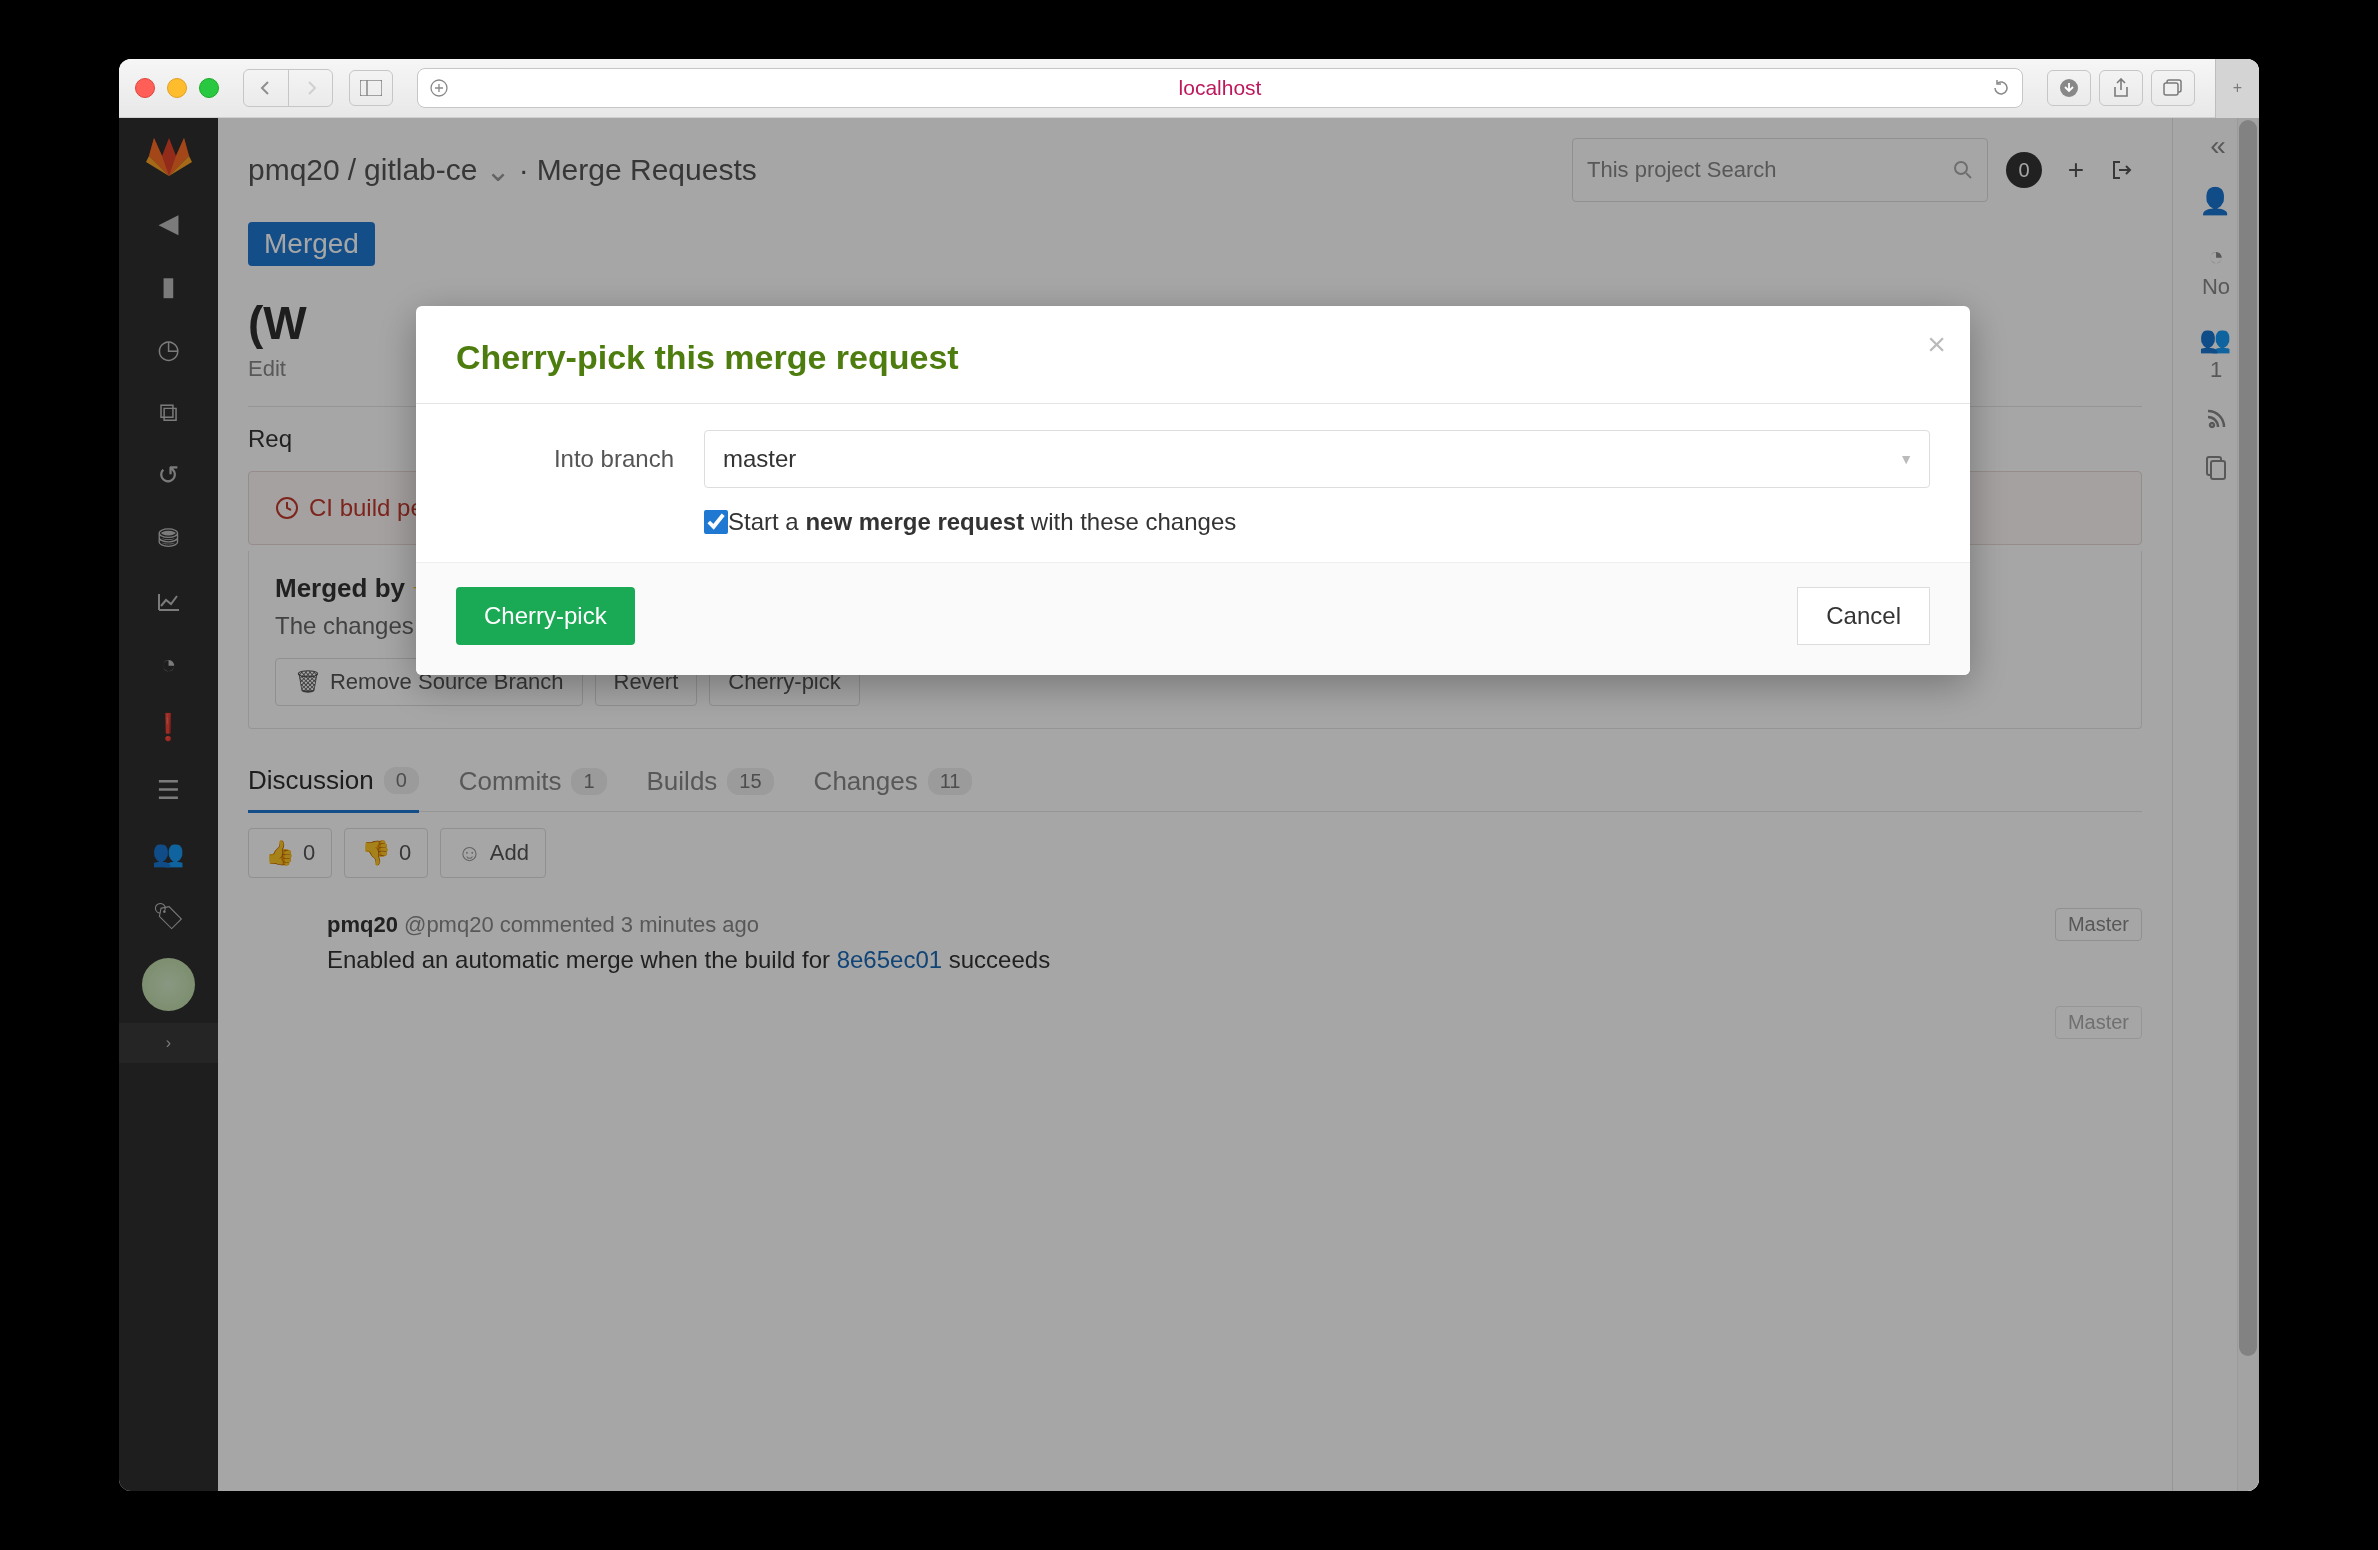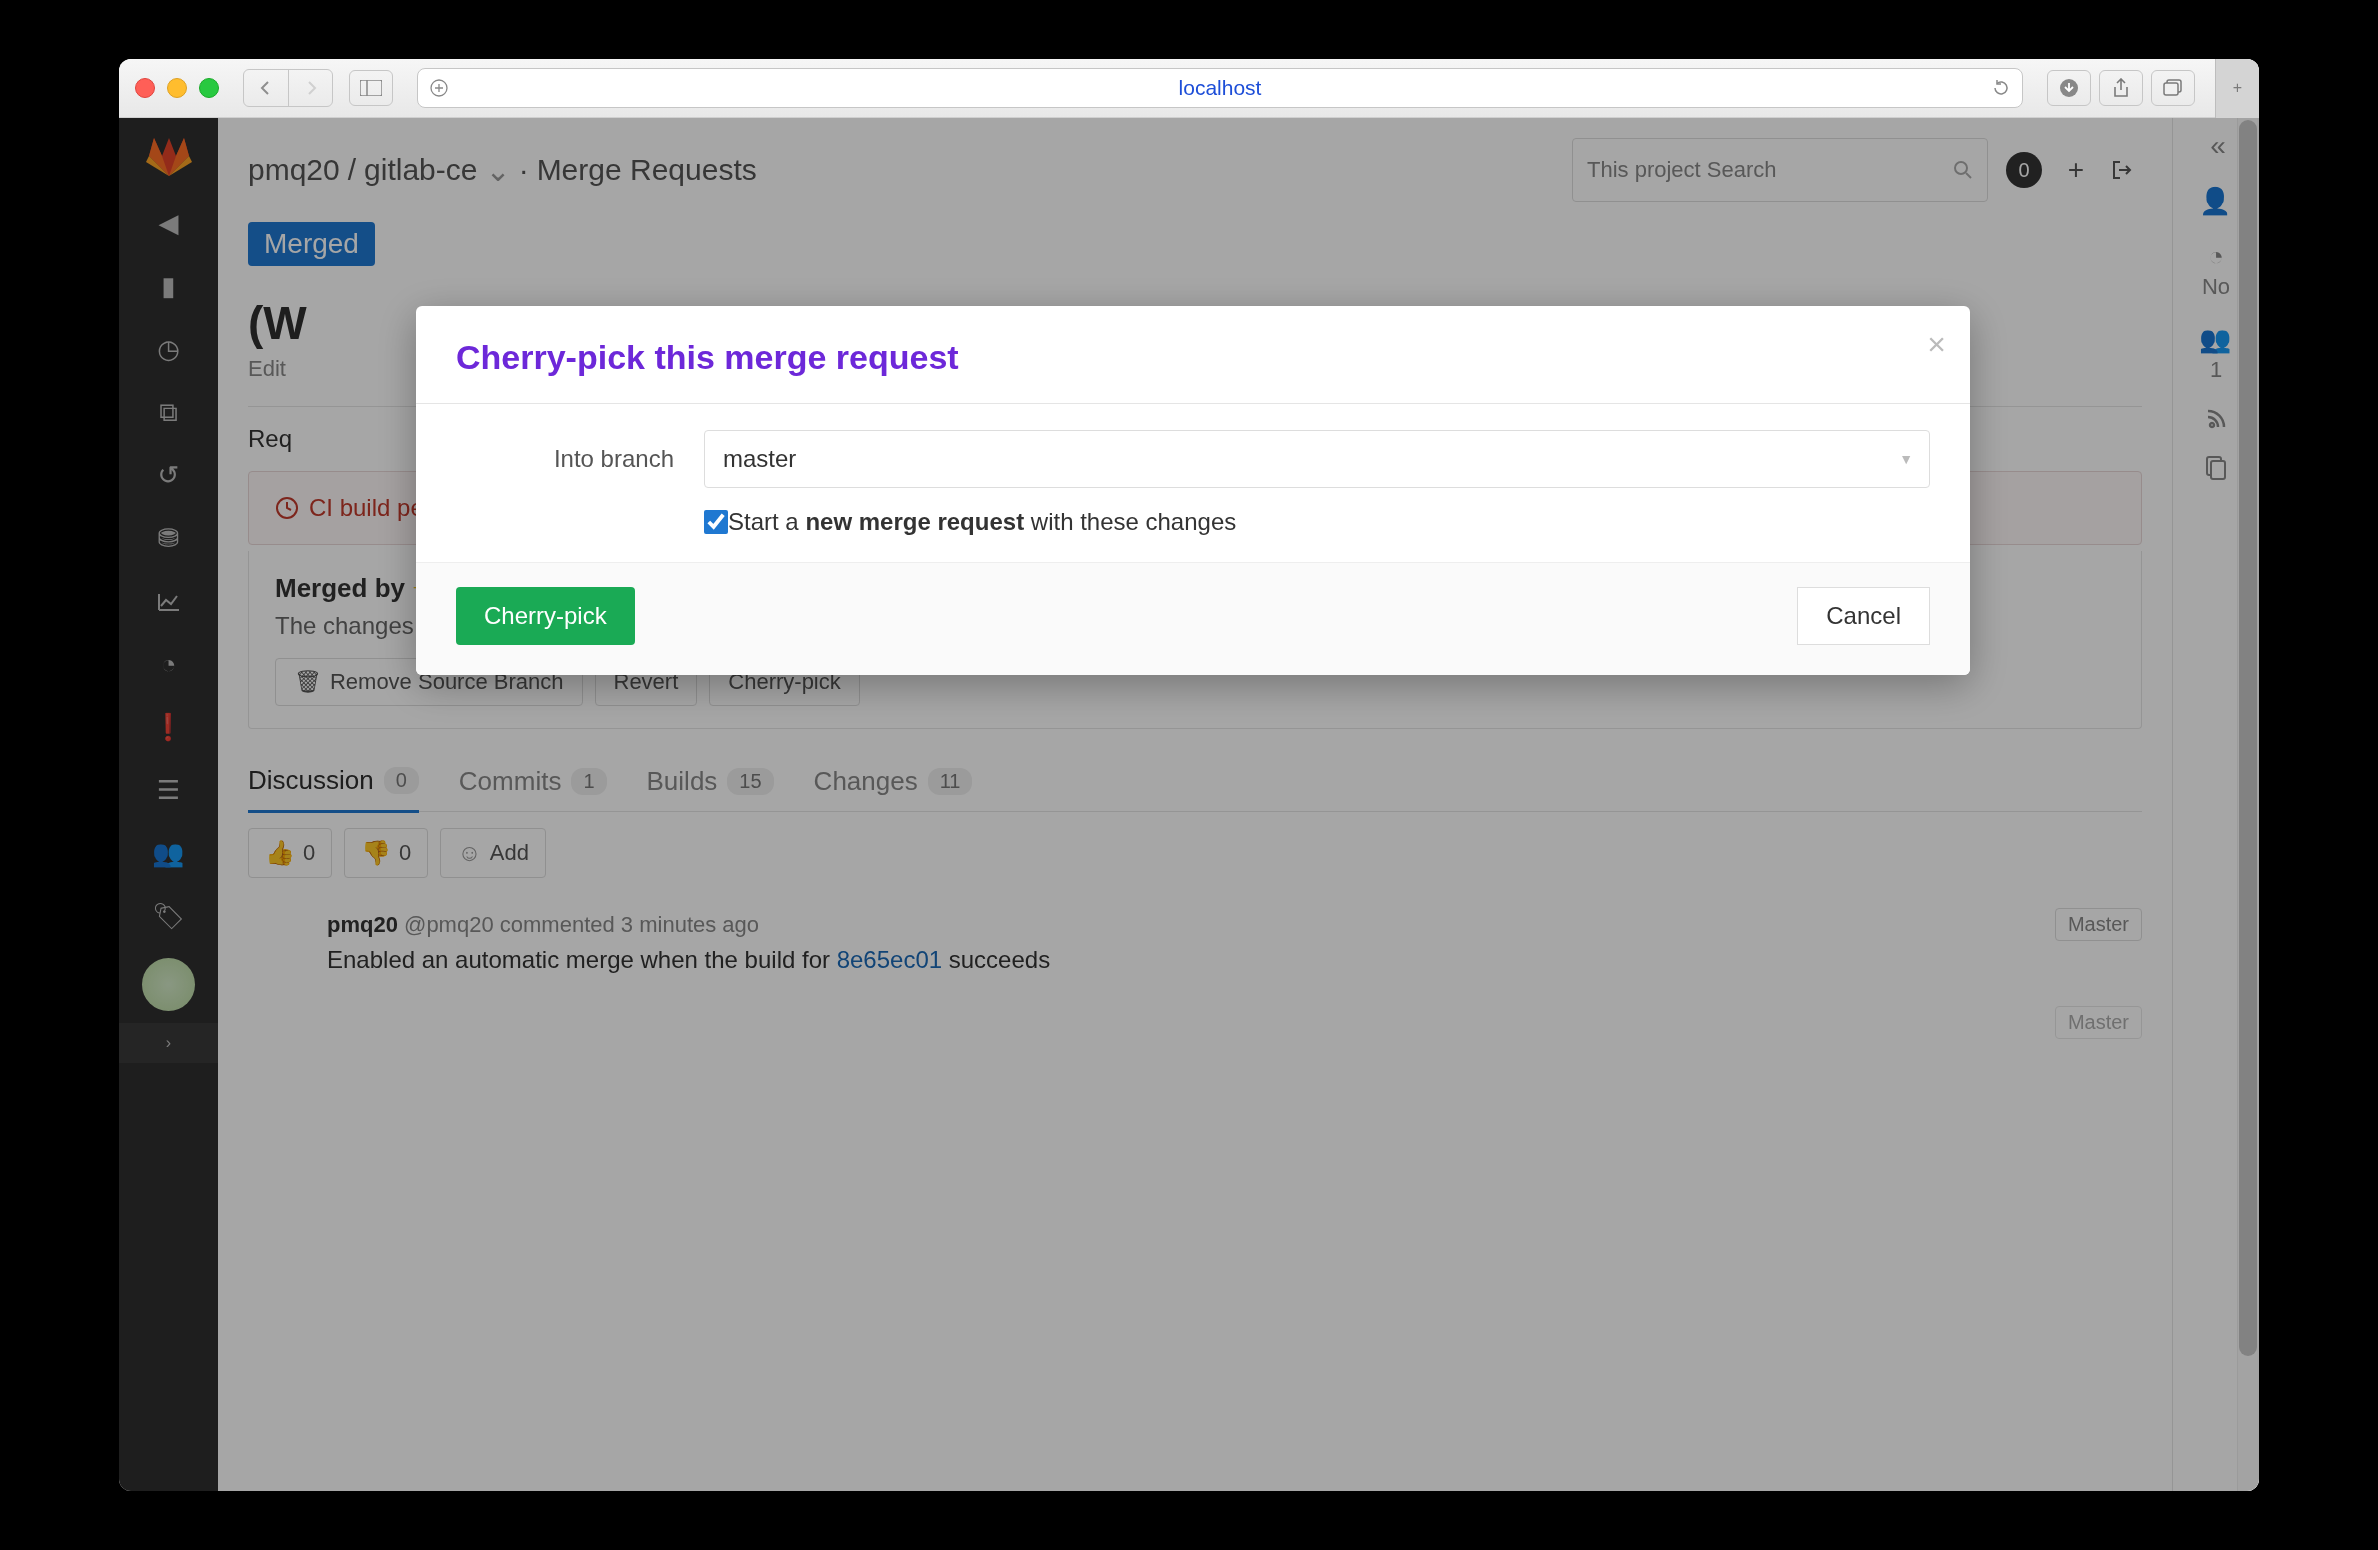--- a/index.html
+++ b/index.html
@@ -35,21 +35,21 @@
 .t-red { background:#ff5f57; border:1px solid #e0443e; }
 .t-yel { background:#ffbd2e; border:1px solid #dea123; }
 .t-grn { background:#28c940; border:1px solid #1aab29; }
 .nav-btns { display:flex; border:1px solid #c6c6c6; border-radius:6px; overflow:hidden; }
 .nav-btns div { width:44px; height:36px; display:flex; align-items:center; justify-content:center; color:#8e8e8e; }
 .nav-btns div + div { border-left:1px solid #c6c6c6; }
 .sidebar-btn { width:44px; height:36px; border:1px solid #c6c6c6; border-radius:6px; display:flex; align-items:center; justify-content:center; color:#7a7a7a; margin-left:4px; }
 .url-field { flex:1; height:40px; background:#fff; border:1px solid #c6c6c6; border-radius:8px; display:flex; align-items:center; justify-content:center; position:relative; margin:0 12px; }
 .url-field .plus { position:absolute; left:12px; color:#888; }
 .url-field .reload { position:absolute; right:12px; color:#888; }
-.url-text { color:#1d4ed8; font-size:21px; }
+.url-text { color:#be185d; font-size:21px; }
 .tb-right { display:flex; gap:8px; align-items:center; }
 .tb-box { width:44px; height:36px; border:1px solid #c6c6c6; border-radius:6px; display:flex; align-items:center; justify-content:center; color:#7a7a7a; }
 .tb-newtab { width:44px; height:59px; background:#d4d4d4; display:flex; align-items:center; justify-content:center; color:#7a7a7a; margin-left:8px; margin-right:-16px; border-left:1px solid #bdbdbd; }
 
 .content { flex:1; position:relative; overflow:hidden; }
 .dimmer { position:absolute; inset:0; background:rgba(0,0,0,0.35); z-index:10; }
 .page { position:absolute; inset:0; display:flex; }
 
 .leftbar { width:99px; background:#2f2f2f; display:flex; flex-direction:column; align-items:center; padding-top:12px; gap:4px; }
 .leftbar .logo { width:50px; height:50px; margin-bottom:10px; }
@@ -106,21 +106,21 @@
 .comment .cm-body .sha { color:#1b69b6; }
 .comment .pill { position:absolute; right:0; top:10px; border:1px solid #ddd; border-radius:4px; padding:4px 12px; font-size:20px; color:#888; }
 
 .rightbar { width:87px; border-left:1px solid #e5e5e5; display:flex; flex-direction:column; align-items:center; padding-top:12px; gap:24px; }
 .rightbar .ri { color:#888; font-size:26px; text-align:center; }
 .rightbar .collapse { color:#888; font-size:28px; letter-spacing:-4px; }
 .rightbar .ri .lbl { font-size:22px; display:block; margin-top:2px; }
 
 .modal { position:absolute; left:297px; top:188px; width:1554px; background:#fff; border-radius:6px; z-index:20; box-shadow:0 10px 40px rgba(0,0,0,0.3); overflow:hidden; }
 .modal-hdr { padding:32px 40px 26px; border-bottom:1px solid #e5e5e5; position:relative; }
-.modal-title { font-size:34px; font-weight:600; color:#6d28d9; }
+.modal-title { font-size:34px; font-weight:600; color:#4d7c0f; }
 .modal-close { position:absolute; right:24px; top:20px; font-size:32px; color:#bbb; cursor:pointer; }
 .modal-body { padding:26px 40px; }
 .form-row { display:flex; align-items:center; gap:30px; margin-bottom:20px; }
 .form-label { width:218px; text-align:right; font-size:24px; color:#555; }
 .select-box { flex:1; border:1px solid #ddd; border-radius:4px; padding:14px 18px; font-size:24px; color:#333; position:relative; }
 .select-box .caret { position:absolute; right:16px; top:50%; transform:translateY(-50%); color:#bbb; font-size:14px; }
 .cb-row { display:flex; align-items:center; gap:0; padding-left:248px; }
 .cb { width:24px; height:24px; accent-color:#1f78d1; }
 .cb-label { font-size:24px; color:#333; }
 .cb-label b { font-weight:700; }

